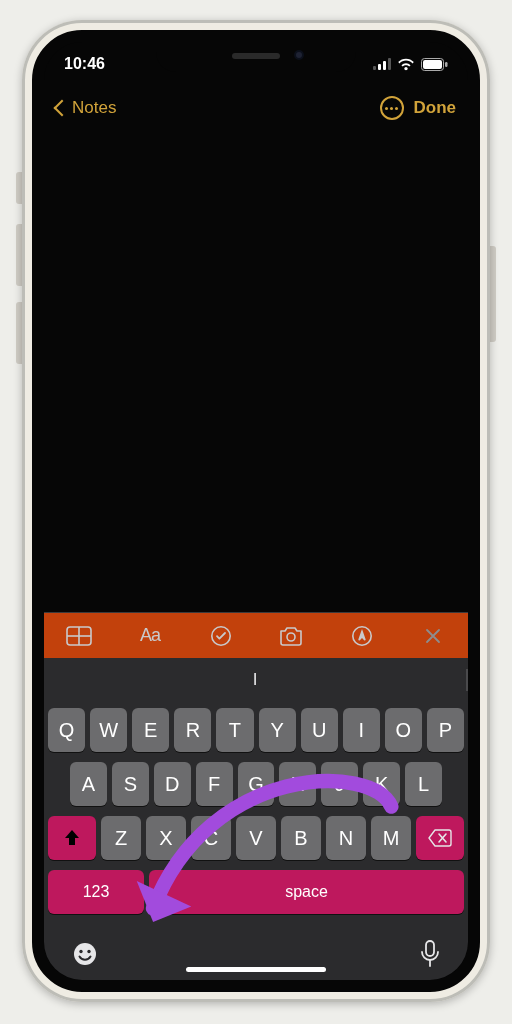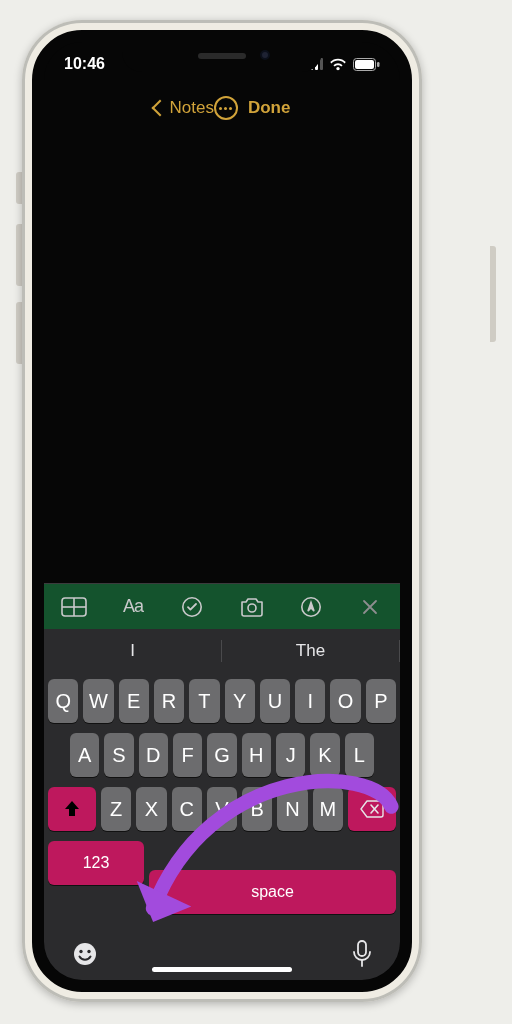--- a/index.html
+++ b/index.html
@@ -9,21 +9,21 @@
     height: 1024px;
     overflow: hidden;
     font-family: -apple-system, "Helvetica Neue", Helvetica, Arial, sans-serif;
     position: relative;
   }
   
   .phone {
     position: absolute;
     left: 22px;
     top: 20px;
-    width: 400px;
+    width: 468px;
     height: 982px;
     border-radius: 60px;
     background: #efece3;
     box-shadow: inset 0 0 0 3px #bdbdb7, 0 2px 8px rgba(0,0,0,0.25);
     padding: 10px;
   }
   .phone-inner {
     width: 100%;
     height: 100%;
     background: #060606;
@@ -62,40 +62,40 @@
   .status .right { display:flex; align-items:center; gap:6px; }
   .sig { display:flex; align-items:flex-end; gap:2px; height:12px; }
   .sig i { width:3px; background:#fff; border-radius:1px; }
   .sig i.off { background:#555; }
   .sig i:nth-child(1){height:4px}.sig i:nth-child(2){height:6px}.sig i:nth-child(3){height:9px}.sig i:nth-child(4){height:12px}
   .wifi-svg, .bat-svg { display:block; }
 
   
   .nav {
     height:44px;
-    display:flex; align-items:center; justify-content:center;
+    display:flex; align-items:center; justify-content:space-between;
     padding: 0 12px;
   }
   .back { display:flex; align-items:center; gap:4px; color:#d1a33a; font-size:17px;}
   .chev { width:12px; height:12px; border-left:2.5px solid #d1a33a; border-bottom:2.5px solid #d1a33a; transform:rotate(45deg);}
   .nav-right { display:flex; align-items:center; gap:10px; }
   .more-circle{
     width:24px;height:24px;border:2px solid #d1a33a;border-radius:50%;
     display:flex;align-items:center;justify-content:center;gap:2px;
   }
   .more-circle i{width:3px;height:3px;background:#d1a33a;border-radius:50%;}
   .done{ color:#d1a33a; font-size:17px; font-weight:600;}
 
   .note-body { flex:1; }
 
   .screen { display:flex; flex-direction:column; height:100%; }
 
   
   .kb-toolbar{
-    height:46px; background:#14532d;
+    height:46px; background:#c2410c;
     display:flex; align-items:center; justify-content:space-around;
     border-top:0.5px solid #3b3b3d;
   }
   .kb-toolbar .titem{ color:#c9c9cb; display:flex; align-items:center; justify-content:center; width:40px; height:30px;}
   .aa { font-size:18px; letter-spacing:-1px;}
   .close-x{ font-size:20px; color:#8d8d8f; font-weight:300;}
 
   
   .pred{
     height:44px; background:#2b2b2d;
@@ -112,21 +112,21 @@
     flex:1; height:44px; background:#6c6c6e; color:#fff;
     border-radius:6px; display:flex; align-items:center; justify-content:center;
     font-size:20px; box-shadow:0 1px 0 #111;
   }
   .row.r2{ padding:0 22px;}
   .key.fn{ background:#be185d; }
   .shift{ background:#e6e6e8; color:#000; flex:0 0 48px;}
   .del { flex:0 0 48px;}
   .row.r4{ }
   .key.num{ flex:0 0 96px; font-size:16px;}
-  .key.space{ flex:1; font-size:16px;margin-top:29px;}
+  .key.space{ flex:1; font-size:16px;}
   .key.ret{ flex:0 0 96px; font-size:16px;}
   .kb-bottom{
     height:48px; display:flex; align-items:center; justify-content:space-between;
     padding:0 28px 0 28px; background:#2b2b2d; color:#cfcfd1;
   }
   .home-ind{
     position:absolute; bottom:8px; left:50%; transform:translateX(-50%);
     width:140px; height:5px; background:#fff; border-radius:3px;
   }
 
@@ -221,21 +221,20 @@
         <span class="titem close-x">
           <svg class="svgicon" width="18" height="18" viewBox="0 0 18 18">
               <path d="M3 3l12 12M15 3L3 15" stroke="#8d8d8f" stroke-width="1.8" stroke-linecap="round"></path>
             </svg>
         </span>
       </div>
 
       <div class="pred">
         <div class="slot">I</div>
         <div class="sep"></div>
-        <div class="slot">The</div>
         <div class="sep"></div>
       </div>
 
       <div class="kb">
         <div class="row r1" id="row1">
             <div class="key">Q</div>
             <div class="key">W</div>
             <div class="key">E</div>
             <div class="key">R</div>
             <div class="key">T</div>

